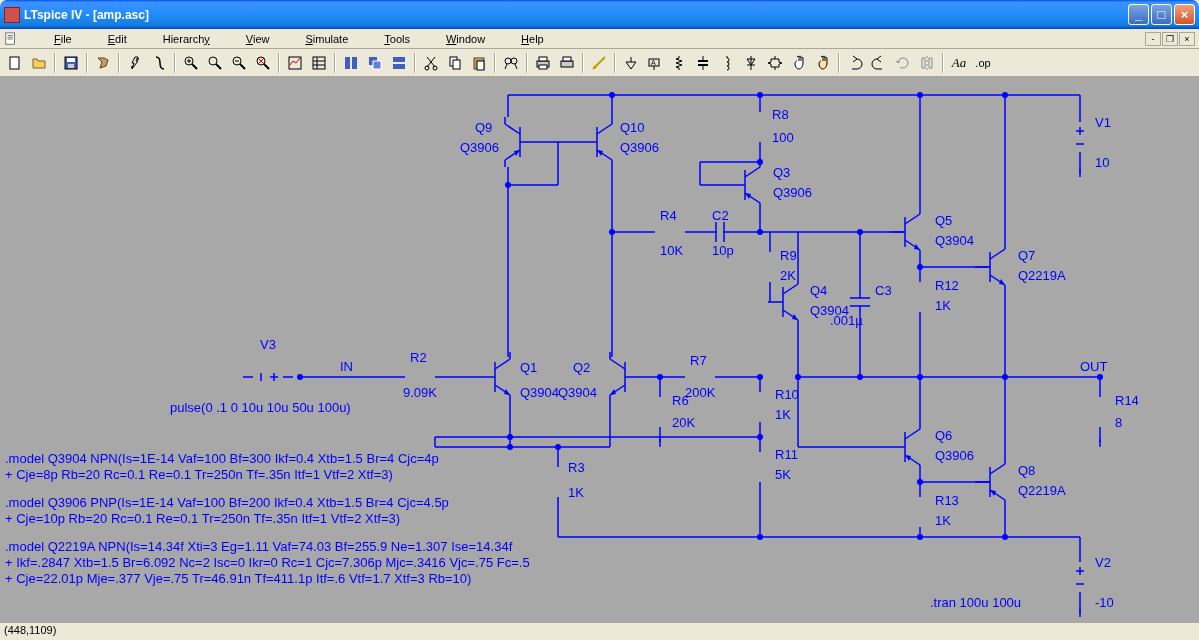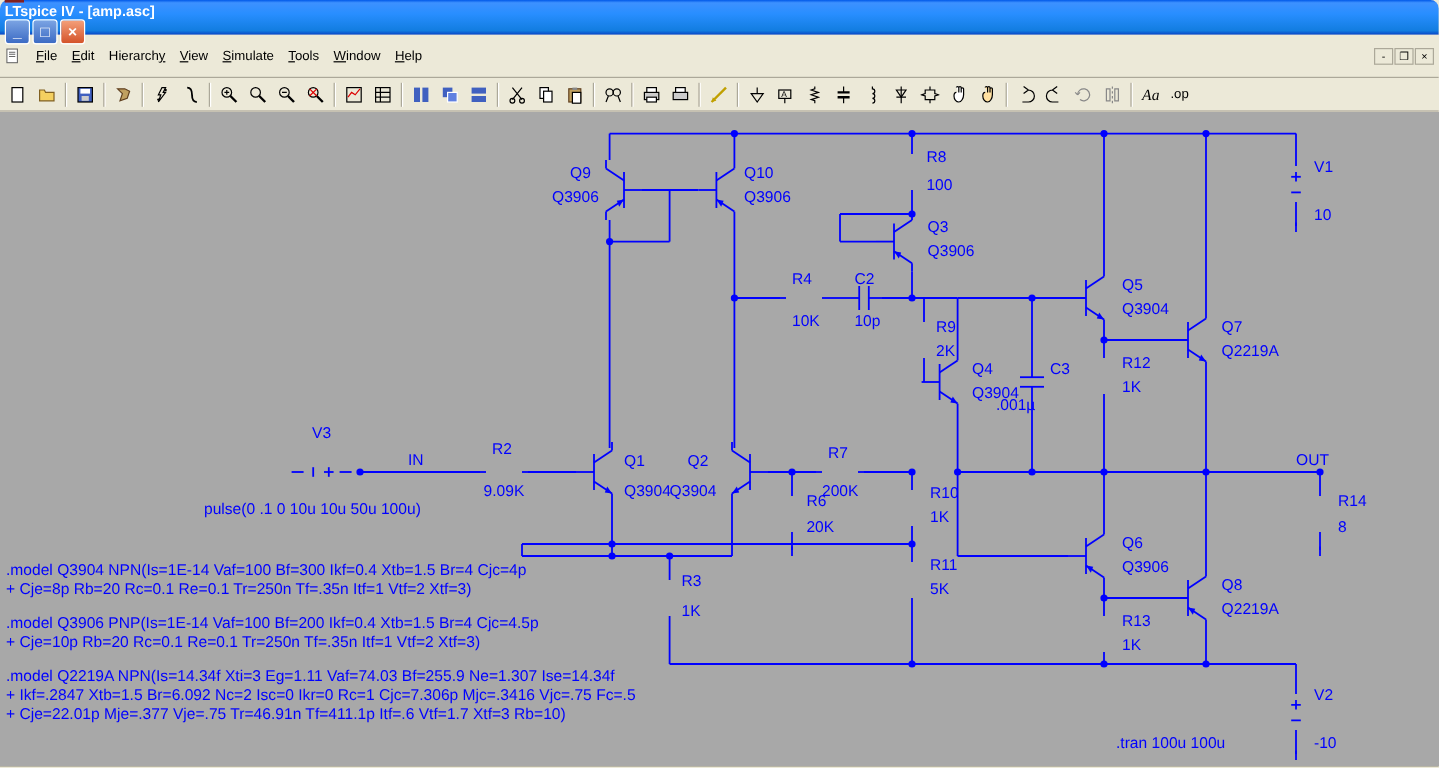--- a/index.html
+++ b/index.html
@@ -1,24 +1,24 @@
 <!DOCTYPE html>
 <html><head>
 <meta charset="utf-8">
 <style>
 * { box-sizing: border-box; margin: 0; padding: 0; }
 body { font-family: Tahoma, sans-serif; font-size: 11px; background: #ece9d8; width: 1199px; height: 640px; overflow: hidden; }
-.titlebar { height: 29px; background: linear-gradient(to bottom, #0058e8 0%, #3d91ff 8%, #288eff 40%, #127de0 88%, #0842c5 100%); display: flex; padding: 0 4px; border-radius: 7px 7px 0 0; flex-direction: column; }
+.titlebar { height: 29px; background: linear-gradient(to bottom, #0058e8 0%, #3d91ff 8%, #288eff 40%, #127de0 88%, #0842c5 100%); display: flex; align-items: center; padding: 0 4px; border-radius: 7px 7px 0 0; }
 .titlebar-icon { width: 16px; height: 16px; background: #d05050; margin-right: 4px; border: 1px solid #802020; }
 .titlebar-text { color: #fff; font-weight: bold; font-size: 12px; flex: 1; }
 .winbtns { display: flex; gap: 2px; }
 .winbtn { width: 21px; height: 21px; border-radius: 3px; border: 1px solid #fff; display: flex; align-items: center; justify-content: center; color: #fff; font-weight: bold; font-size: 13px; cursor: pointer; }
 .winbtn.min, .winbtn.max { background: linear-gradient(to bottom, #7ba4e3, #3c6bc4); }
 .winbtn.close { background: linear-gradient(to bottom, #f4a07a, #d4532a); }
-.menubar { height: 36px; background: #ece9d8; display: flex; align-items: center; padding: 0 4px; border-bottom: 1px solid #aca899; }
+.menubar { height: 20px; background: #ece9d8; display: flex; align-items: center; padding: 0 4px; border-bottom: 1px solid #aca899; gap: 24px; }
 .menubar-icon { width: 14px; height: 14px; margin-right: 6px; }
 .menuitem { padding: 2px 6px; cursor: pointer; }
 .menuitem u { text-decoration: underline; }
 .mdi-btns { margin-left: auto; display: flex; gap: 1px; }
 .mdi-btn { width: 16px; height: 14px; border: 1px solid #aca899; background: #ece9d8; font-size: 9px; display: flex; align-items: center; justify-content: center; cursor: pointer; }
 .toolbar { height: 28px; background: #ece9d8; display: flex; align-items: center; padding: 2px 4px; gap: 2px; border-bottom: 1px solid #aca899; }
 .tbtn { width: 22px; height: 22px; display: flex; align-items: center; justify-content: center; cursor: pointer; border: 1px solid transparent; }
 .tsep { width: 2px; height: 20px; border-left: 1px solid #aca899; border-right: 1px solid #fff; margin: 0 2px; }
 .canvas { position: relative; height: 546px; background: #a8a8a8; overflow: auto; border-bottom: 1px solid #aca899; }
 .schematic { position: absolute; top: 0; left: 0; width: 1180px; height: 628px; }

